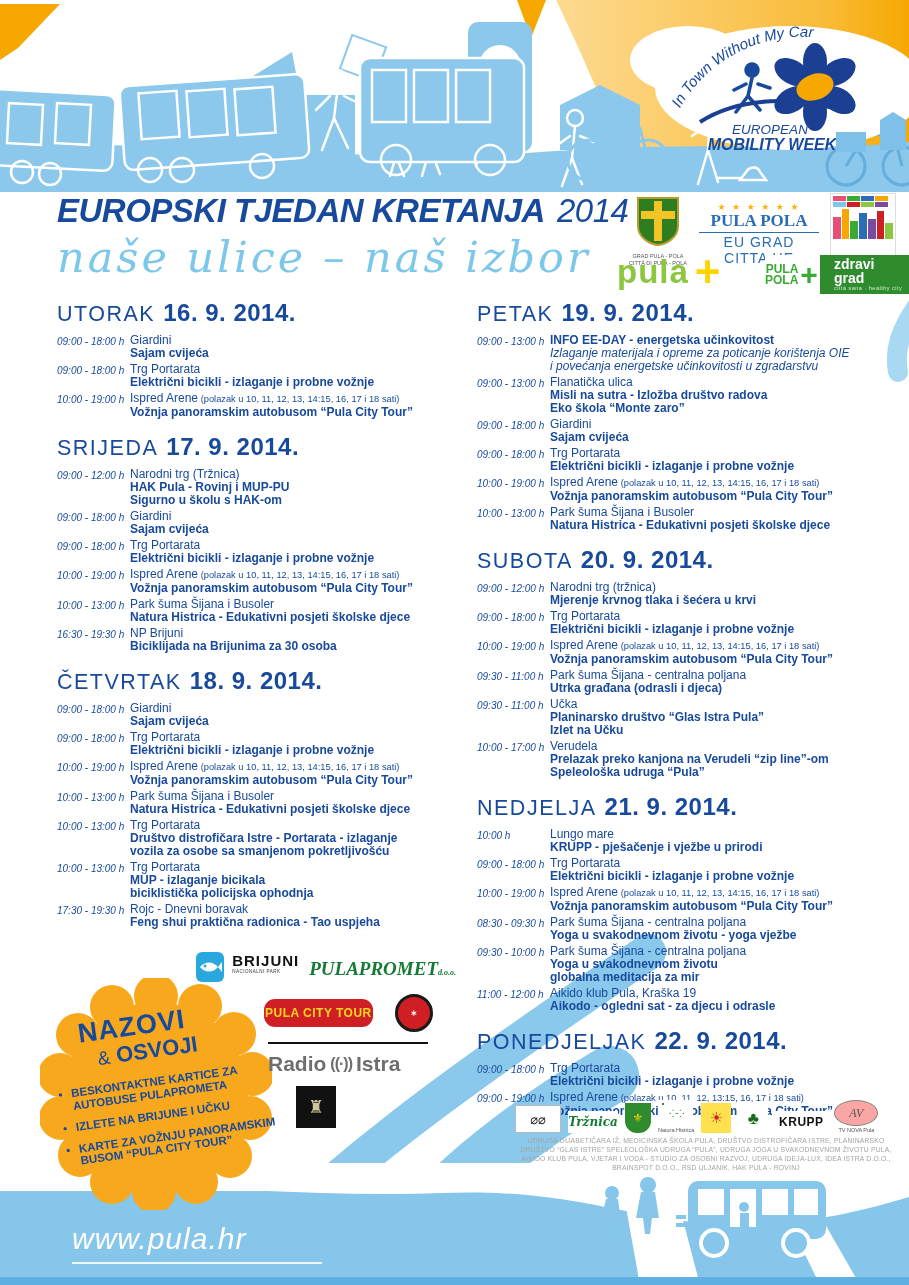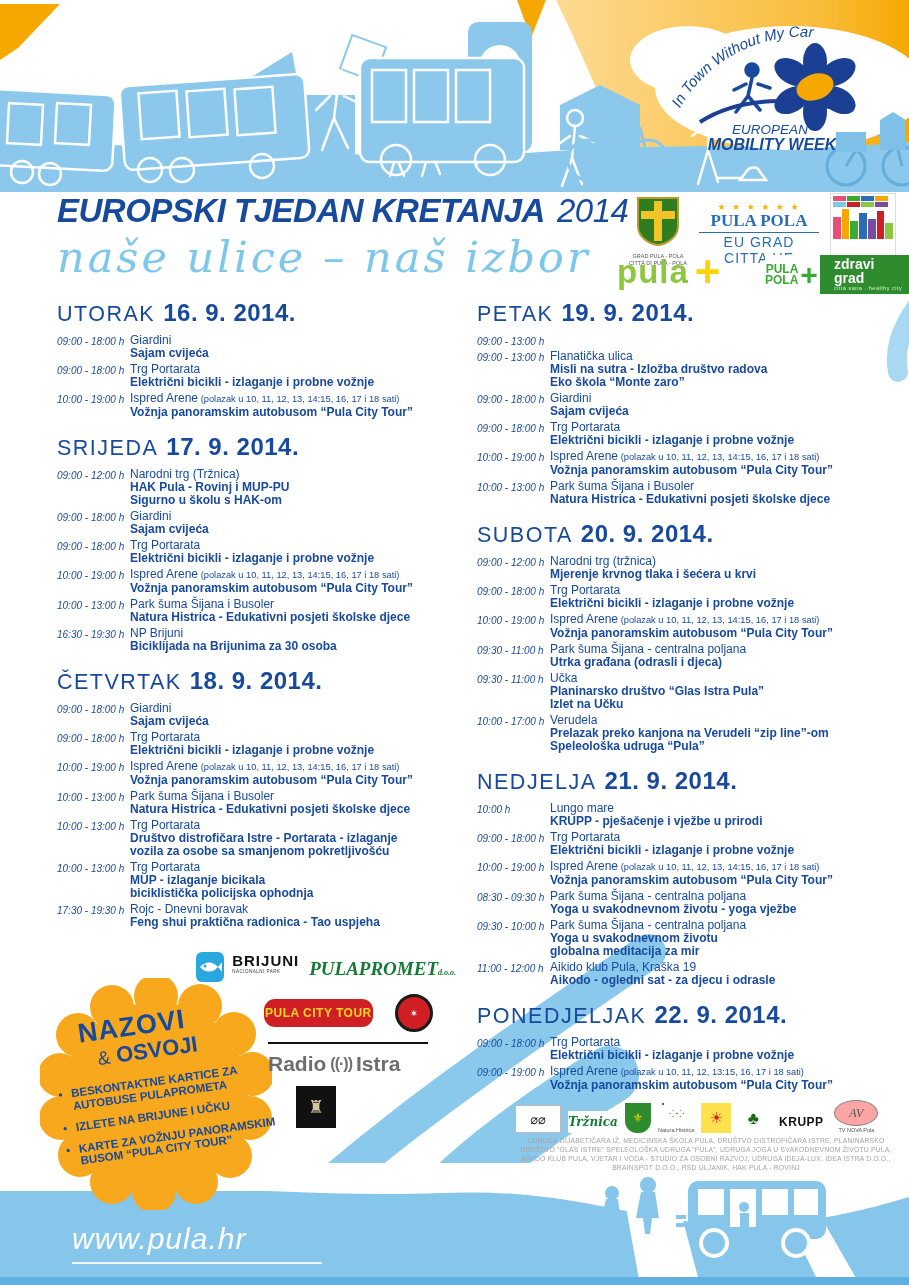--- a/index.html
+++ b/index.html
@@ -420,20 +420,25 @@
             <div class="ebold">Feng shui praktična radionica - Tao uspjeha</div>
           </div>
         </div>
       </section>
     </div>
   <div class="col" id="col-right">
       <section class="day">
         <div class="day-h"><span class="day-name">PETAK</span><span class="day-date">19. 9. 2014.</span></div>
         <div class="event">
           <div class="etime">09:00 - 13:00 h</div>
+          <div class="ebody">
+            <div class="ebold">INFO EE-DAY - energetska učinkovitost</div>
+            <div class="eital">Izlaganje materijala i opreme za poticanje korištenja OIE</div>
+            <div class="eital">i povećanja energetske učinkovitosti u zgradarstvu</div>
+          </div>
         </div>
         <div class="event">
           <div class="etime">09:00 - 13:00 h</div>
           <div class="ebody">
             <div class="eloc">Flanatička ulica</div>
             <div class="ebold">Misli na sutra - Izložba društvo radova</div>
             <div class="ebold">Eko škola “Monte zaro”</div>
           </div>
         </div>
         <div class="event">

